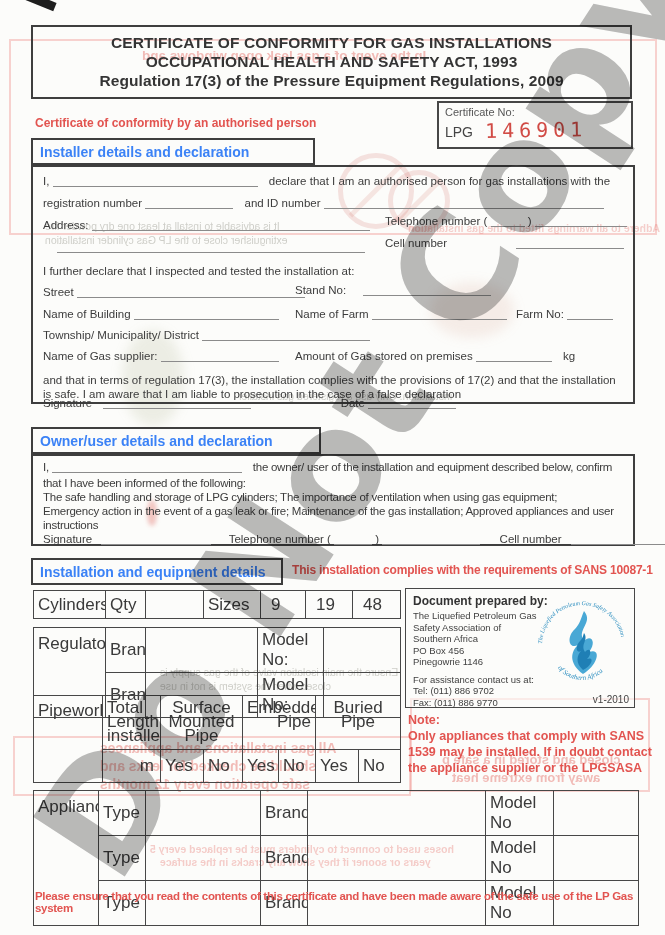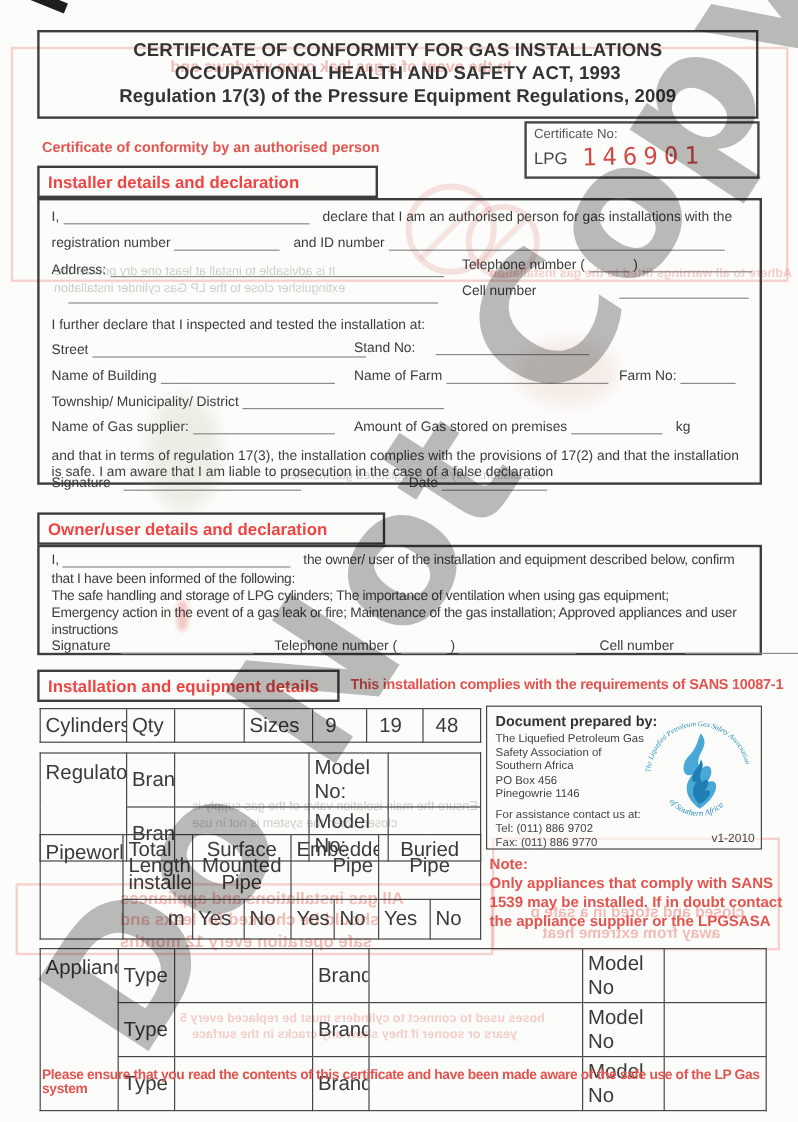--- a/index.html
+++ b/index.html
@@ -2,21 +2,21 @@
 <html><head>
 <meta charset="utf-8">
 <style>
   html,body{margin:0;padding:0;background:#e8e8e8;}
   #page{position:relative;width:665px;height:935px;background:#fcfcfa;overflow:hidden;
         font-family:"Liberation Sans", sans-serif;color:#3d3d3d;}
   .abs{position:absolute;}
   
   .box{position:absolute;border:2px solid #3e3e3e;background:transparent;box-sizing:border-box;}
   .hdrbox{position:absolute;border:2px solid #3e3e3e;background:#fcfcfa;box-sizing:border-box;
-          font-weight:bold;font-size:14px;color:#ef4444;padding:4px 0 0 7px;}
+          font-weight:bold;font-size:14px;color:#3b82f6;padding:4px 0 0 7px;}
   .titleline{font-weight:bold;color:#343434;text-align:center;line-height:19px;font-size:15.5px;letter-spacing:.1px;}
   .red{color:#e25450;}
   .formline{position:absolute;font-size:11.5px;color:#3c3c3c;white-space:nowrap;}
   .ul{display:inline-block;border-bottom:1.2px solid #8b8b8b;height:11px;vertical-align:bottom;}
   
   table{border-collapse:collapse;table-layout:fixed;}
   td{border:1.6px solid #474747;font-size:17px;color:#3a3a3a;padding:2px 4px;box-sizing:border-box;
      vertical-align:middle;overflow:hidden;}
   
   #watermark{position:absolute;left:-145px;top:357px;width:960px;height:200px;

